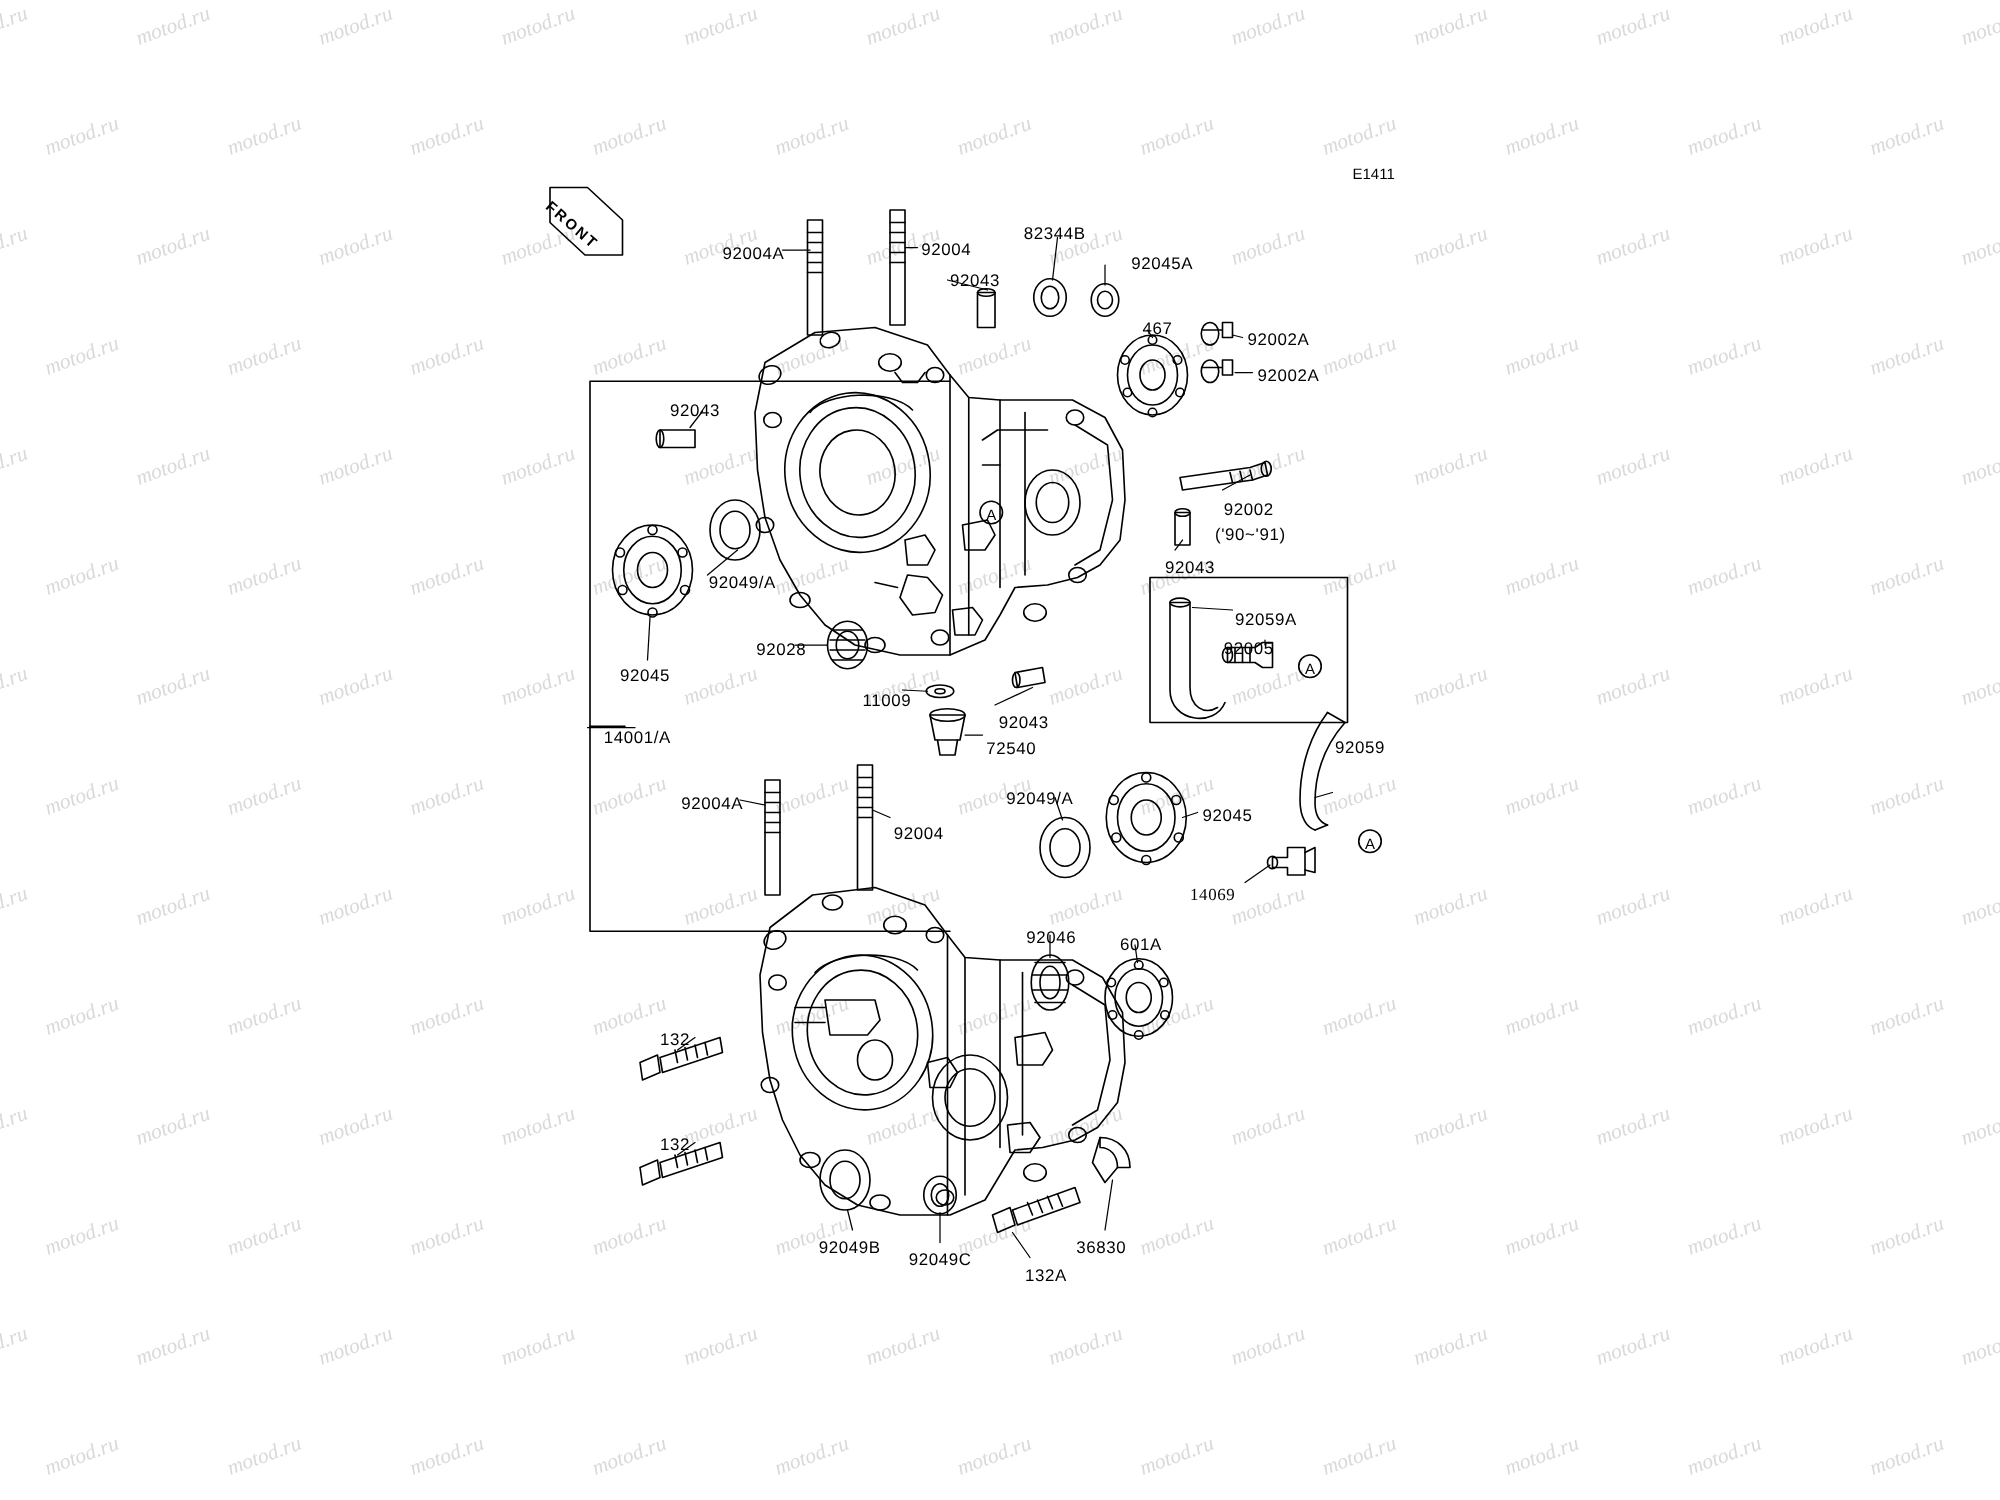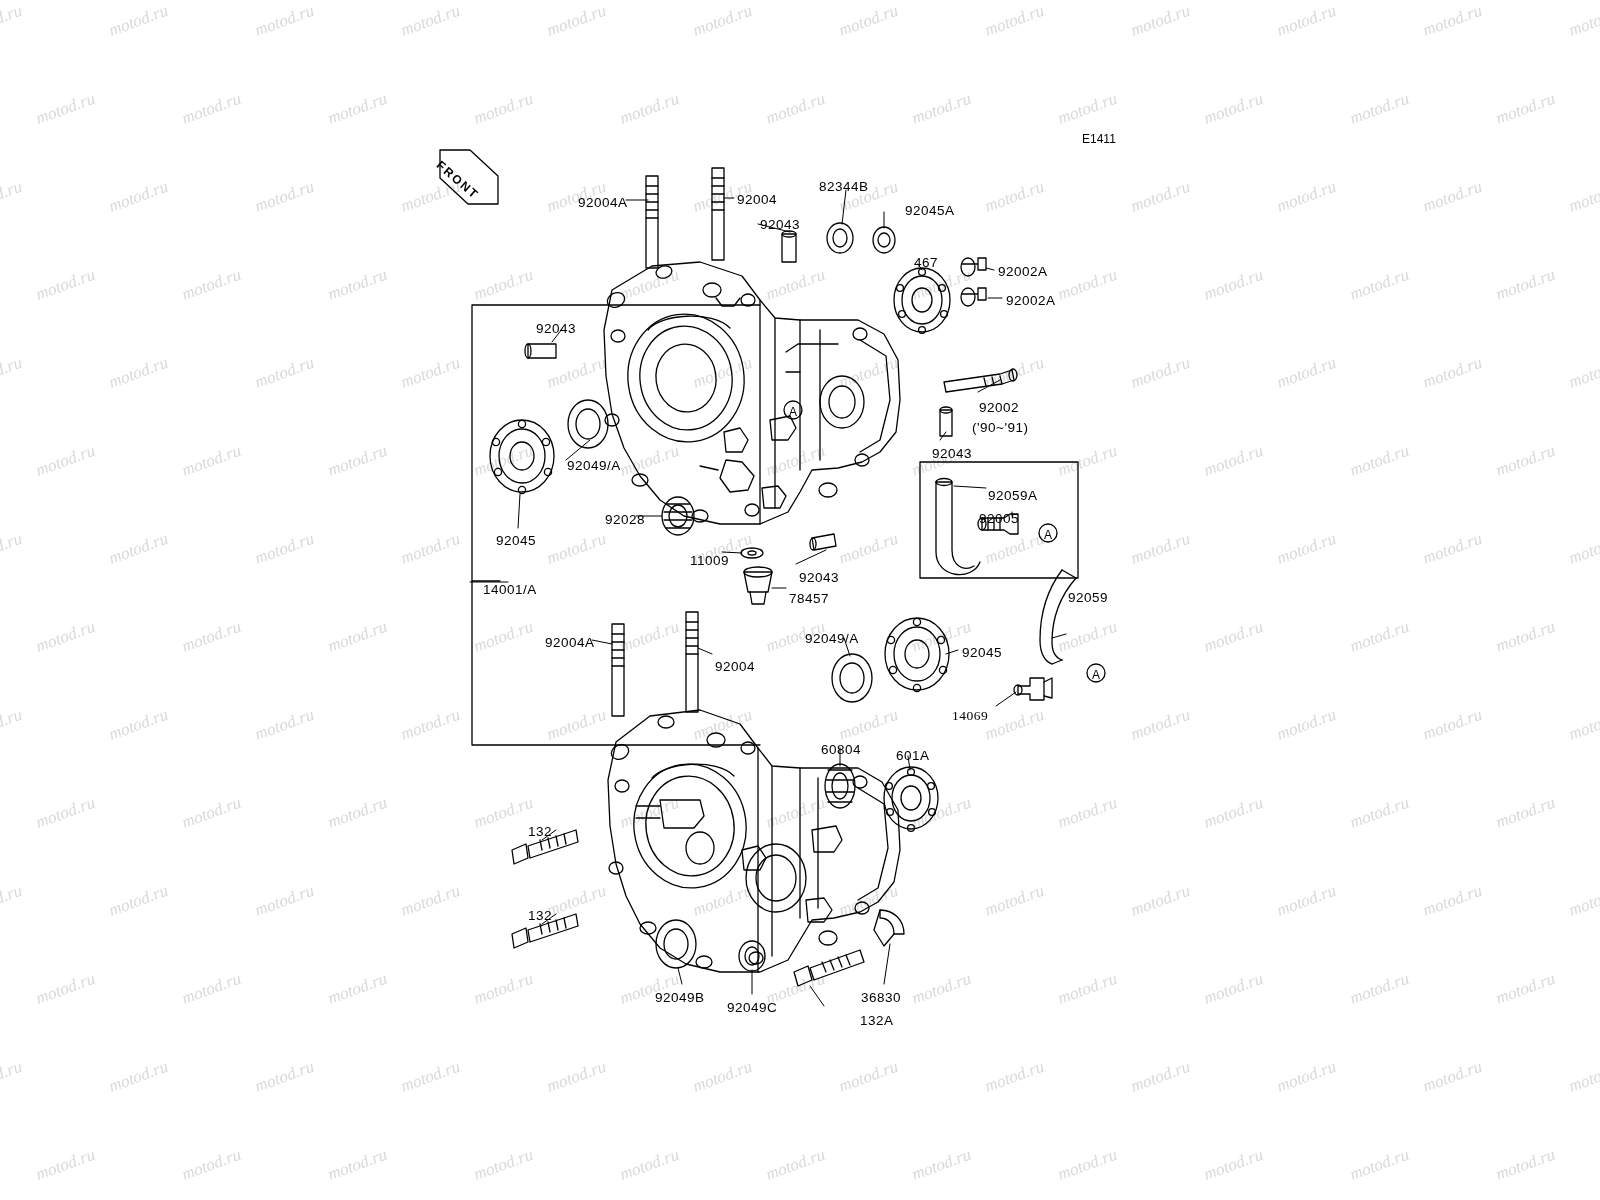--- a/index.html
+++ b/index.html
@@ -487,40 +487,40 @@
       <div class="lbl" style="left: 819px; top: 179px;">82344B</div>
       <div class="lbl" style="left: 861px; top: 203px; margin-left: 44px;">92045A</div>
       <div class="lbl" style="left: 914px; top: 255px;">467</div>
       <div class="lbl" style="left: 998px; top: 264px;">92002A</div>
       <div class="lbl" style="left: 1006px; top: 293px;">92002A</div>
       <div class="lbl" style="left: 536px; top: 321px;">92043</div>
       <div class="lbl" style="left: 567px; top: 458px;">92049/A</div>
       <div class="lbl" style="left: 496px; top: 533px;">92045</div>
       <div class="lbl" style="left: 605px; top: 512px;">92028</div>
       <div class="lbl" style="left: 690px; top: 553px;">11009</div>
-      <div class="lbl" style="left: 789px; top: 591px;">78457</div>
+      <div class="lbl" style="left: 789px; top: 591px;">72540</div>
       <div class="lbl" style="left: 799px; top: 570px;">92043</div>
       <div class="lbl" style="left: 932px; top: 446px;">92043</div>
       <div class="lbl" style="left: 979px; top: 400px;">92002</div>
       <div class="lbl" style="left: 988px; top: 488px;">92059A</div>
       <div class="lbl" style="left: 979px; top: 511px;">92005</div>
       <div class="lbl" style="left: 1068px; top: 590px;">92059</div>
       <div class="lbl" style="left: 483px; top: 582px;">14001/A</div>
       <div class="lbl" style="left: 545px; top: 635px;">92004A</div>
       <div class="lbl" style="left: 715px; top: 659px;">92004</div>
       <div class="lbl" style="left: 805px; top: 631px;">92049/A</div>
       <div class="lbl" style="left: 962px; top: 645px;">92045</div>
       <div class="lbl" style="left: 952px; top: 708px; font-family: Liberation Serif, serif;">14069</div>
-      <div class="lbl" style="left: 821px; top: 742px;">60804</div>
+      <div class="lbl" style="left: 821px; top: 742px;">92046</div>
       <div class="lbl" style="left: 896px; top: 748px;">601A</div>
       <div class="lbl" style="left: 528px; top: 824px;">132</div>
       <div class="lbl" style="left: 528px; top: 908px;">132</div>
       <div class="lbl" style="left: 655px; top: 990px;">92049B</div>
       <div class="lbl" style="left: 727px; top: 1000px;">92049C</div>
-      <div class="lbl" style="left: 860px; top: 1013px;">132A</div>
+      <div class="lbl" style="left: 820px; top: 1013px;">132A</div>
       <div class="lbl" style="left: 861px; top: 990px;">36830</div>
     </div>
 
   <div id="callouts-layer">
       <div class="lbl" style="left: 789px; top: 405px; font-size: 12px;">A</div>
       <div class="lbl" style="left: 1044px; top: 528px; font-size: 12px;">A</div>
       <div class="lbl" style="left: 1092px; top: 668px; font-size: 12px;">A</div>
     </div>
 
 </div>

